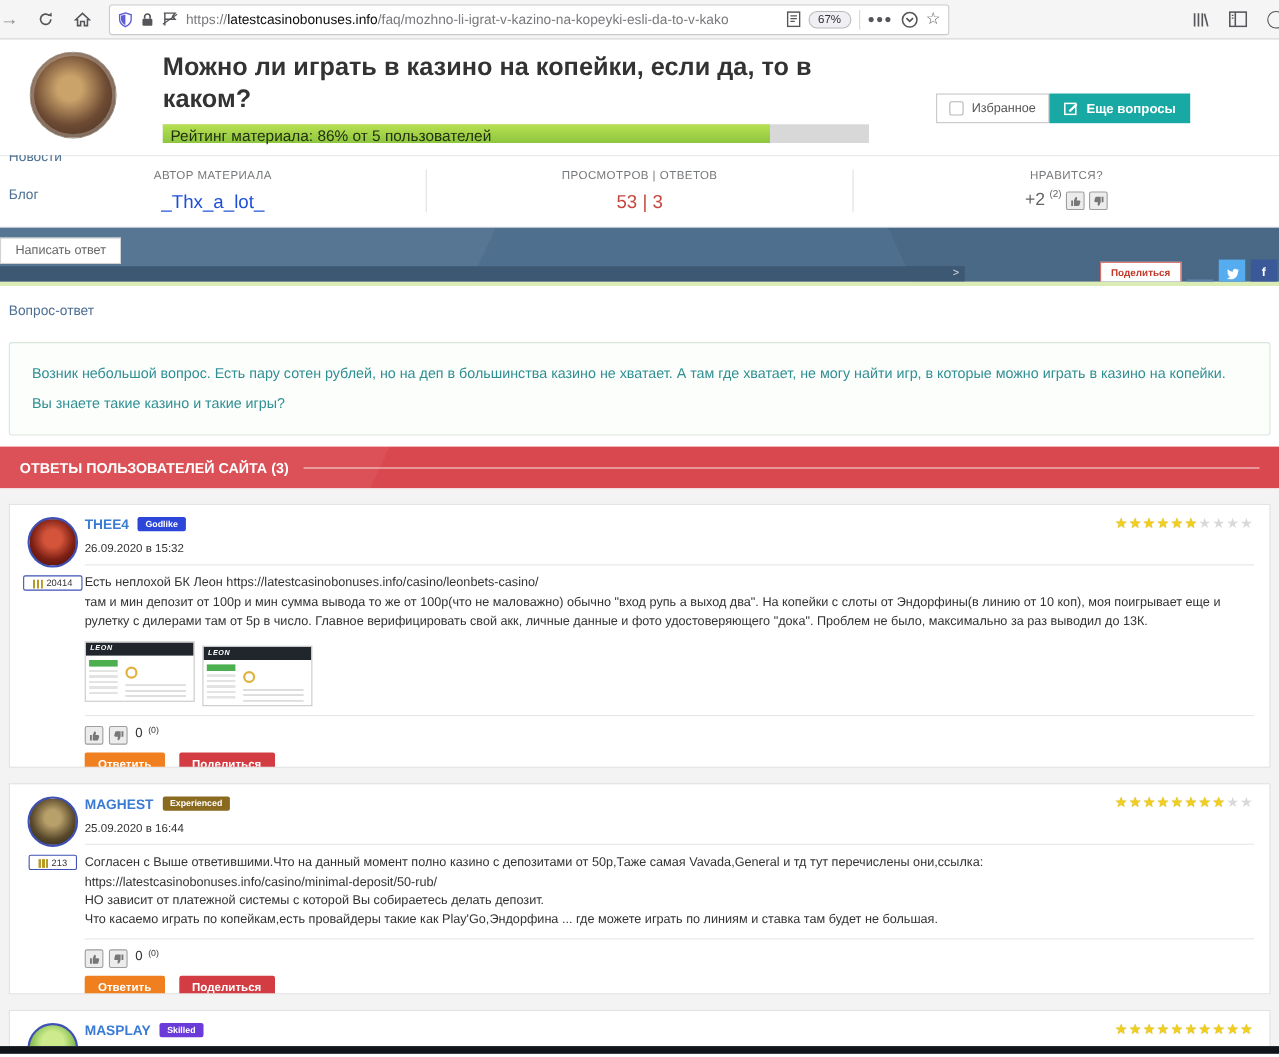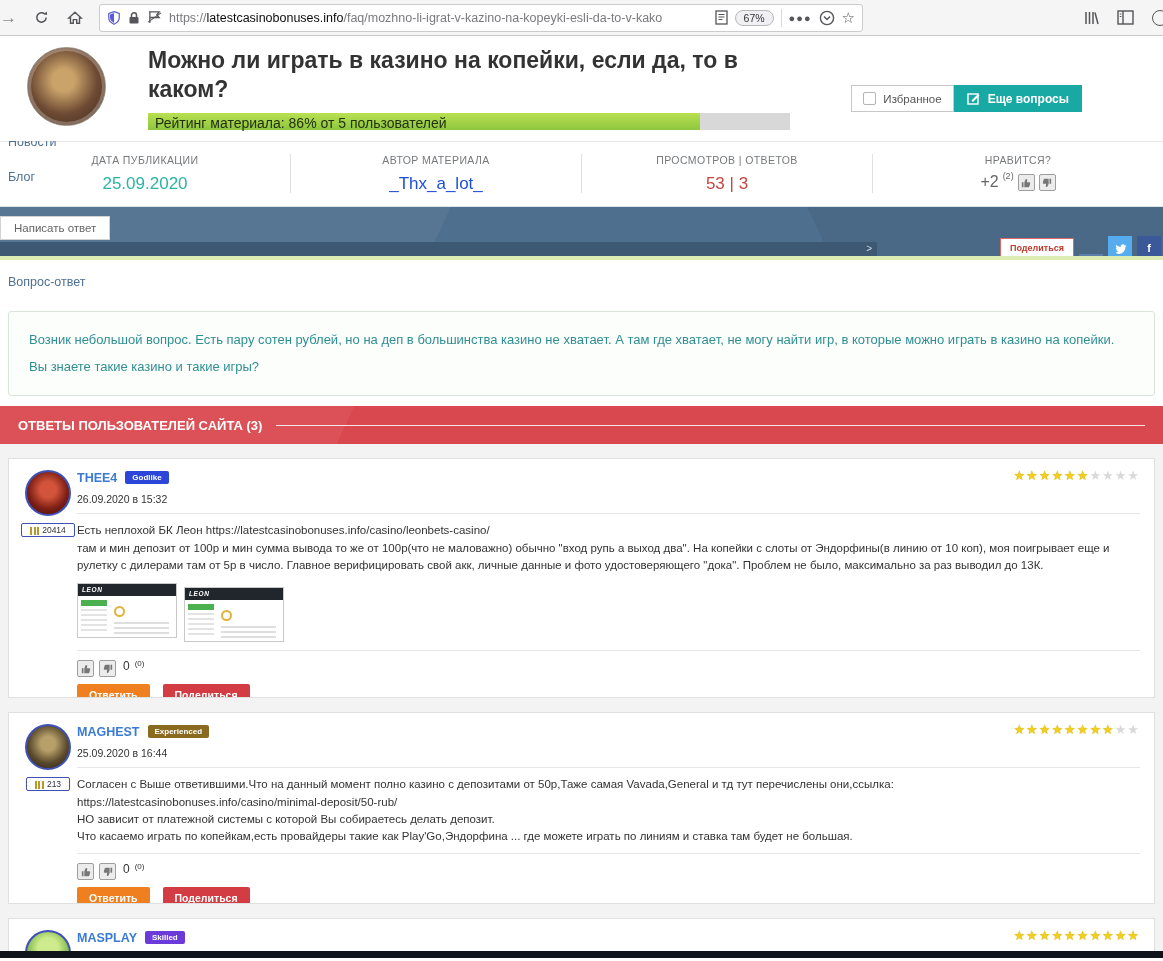--- a/index.html
+++ b/index.html
@@ -228,24 +228,20 @@
           <rect x="1" y="2" width="10" height="10" fill="none" stroke="#fff" stroke-width="1.4"></rect>
           <path d="M4.5 8.5 11 2l1.5 1.5L6 10z" fill="#fff"></path>
         </svg>
       <span>Еще вопросы</span>
     </button>
   </div>
 </div>
 
 <div class="meta">
   <div class="mcol">
-    <div class="mlabel">ДАТА ПУБЛИКАЦИИ</div>
-    <div class="mvalue" style="color: rgb(43, 179, 164);">25.09.2020</div>
-  </div>
-  <div class="mcol">
     <div class="mlabel">АВТОР МАТЕРИАЛА</div>
     <div class="mvalue" style="color: #1d4ed8;">_Thx_a_lot_</div>
   </div>
   <div class="mcol">
     <div class="mlabel">ПРОСМОТРОВ | ОТВЕТОВ</div>
     <div class="mvalue" style="color: rgb(196, 71, 63);">53 | 3</div>
   </div>
   <div class="mcol">
     <div class="mlabel">НРАВИТСЯ?</div>
     <div class="likes-line">

